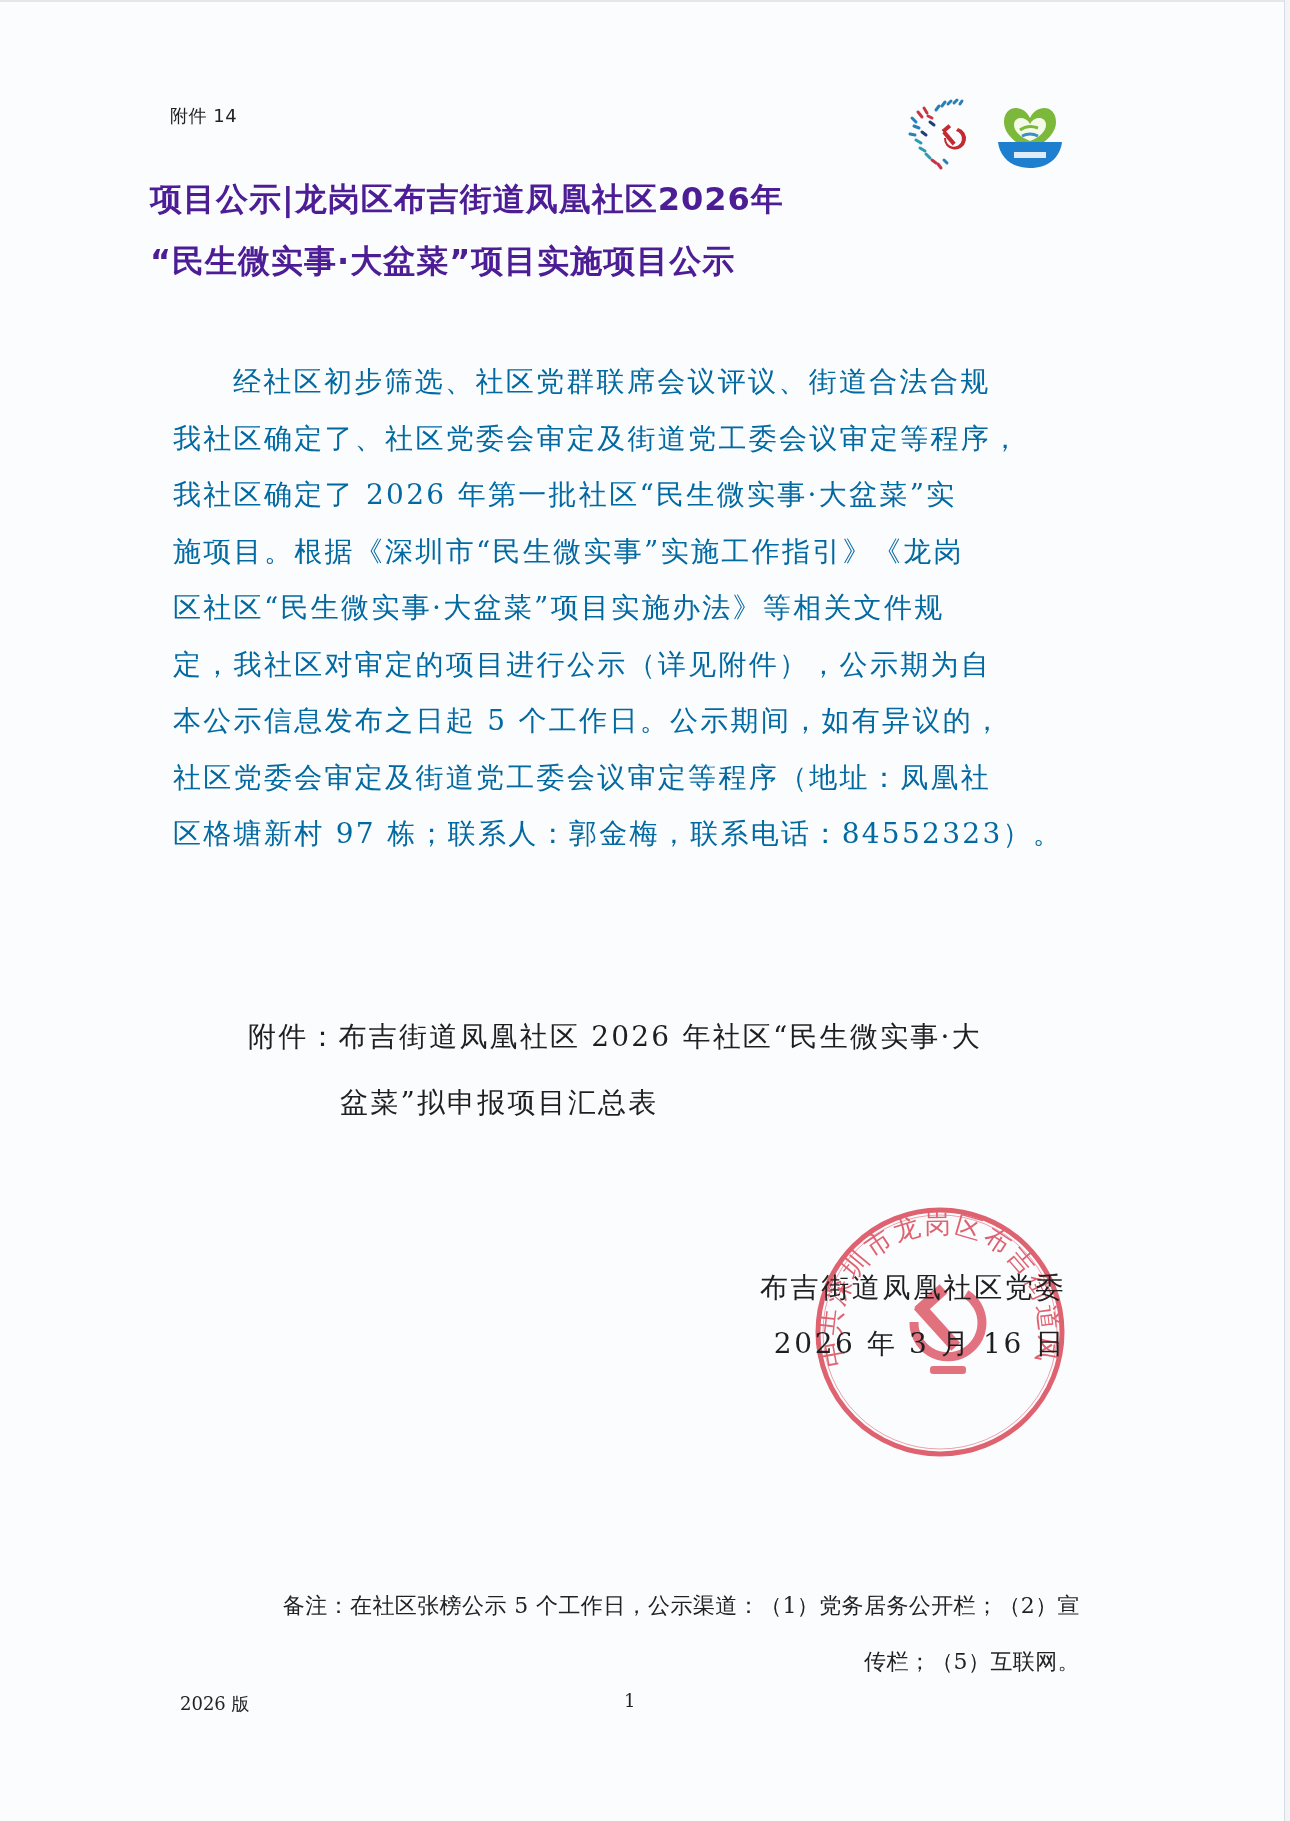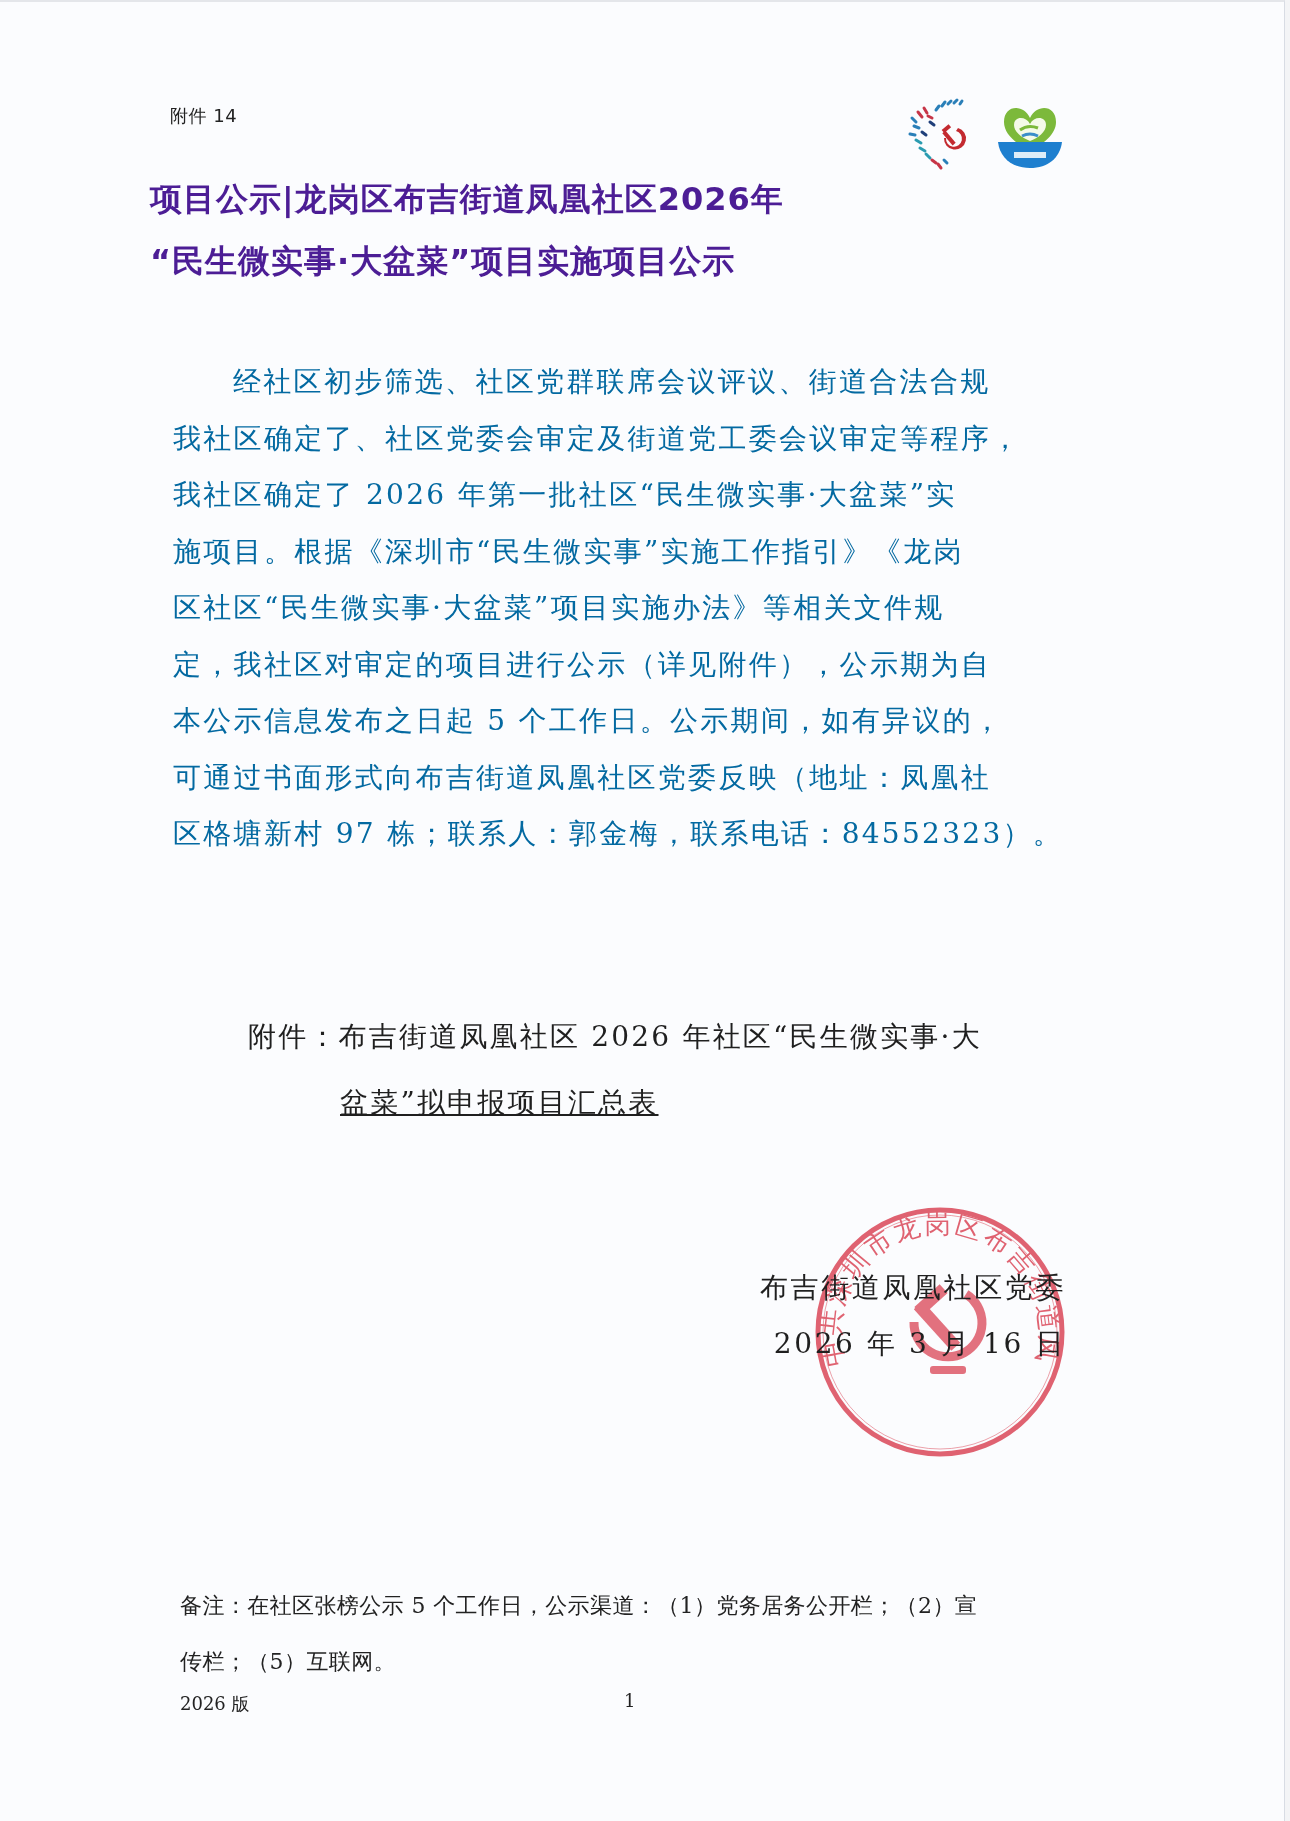--- a/index.html
+++ b/index.html
@@ -78,21 +78,21 @@
     position: absolute;
     left: 248px;
     top: 1002px;
     width: 830px;
     font-size: 28px;
     line-height: 66px;
     letter-spacing: 2.2px;
     color: #1f1f1f;
   }
   .attachment .ln { display: block; white-space: nowrap; }
-  .attachment .ln2 { padding-left: 92px; text-decoration: underline; }
+  .attachment .ln2 { padding-left: 92px; }
 
   .stamp {
     position: absolute;
     left: 810px;
     top: 1200px;
     width: 260px;
     height: 260px;
     opacity: 0.78;
   }
 
@@ -111,21 +111,21 @@
   .note {
     position: absolute;
     left: 180px;
     top: 1576px;
     width: 900px;
     font-size: 22px;
     line-height: 56px;
     color: #222;
     letter-spacing: 0.4px;
   }
-  .note .ln { display: block; white-space: nowrap; }
+  .note .ln { display: block; white-space: nowrap; text-align: right; }
 
   .footer-version {
     position: absolute;
     left: 180px;
     top: 1690px;
     font-size: 18px;
     color: #222;
   }
   .footer-page {
     position: absolute;
@@ -179,21 +179,21 @@
   </div>
 
   <div class="body-text">
     <span class="ln indent">经社区初步筛选、社区党群联席会议评议、街道合法合规</span>
     <span class="ln">我社区确定了、社区党委会审定及街道党工委会议审定等程序，</span>
     <span class="ln">我社区确定了 2026 年第一批社区“民生微实事·大盆菜”实</span>
     <span class="ln">施项目。根据《深圳市“民生微实事”实施工作指引》《龙岗</span>
     <span class="ln">区社区“民生微实事·大盆菜”项目实施办法》等相关文件规</span>
     <span class="ln">定，我社区对审定的项目进行公示（详见附件），公示期为自</span>
     <span class="ln">本公示信息发布之日起 5 个工作日。公示期间，如有异议的，</span>
-    <span class="ln">可通过书面形式向布吉街道凤凰社区党委反映（地址：凤凰社</span>
+    <span class="ln">社区党委会审定及街道党工委会议审定等程序（地址：凤凰社</span>
     <span class="ln">区格塘新村 97 栋；联系人：郭金梅，联系电话：84552323）。</span>
   </div>
 
   <div class="attachment">
     <span class="ln">附件：布吉街道凤凰社区 2026 年社区“民生微实事·大</span>
     <span class="ln ln2">盆菜”拟申报项目汇总表</span>
   </div>
 
   <svg class="stamp" viewBox="0 0 260 260">
     <defs>

